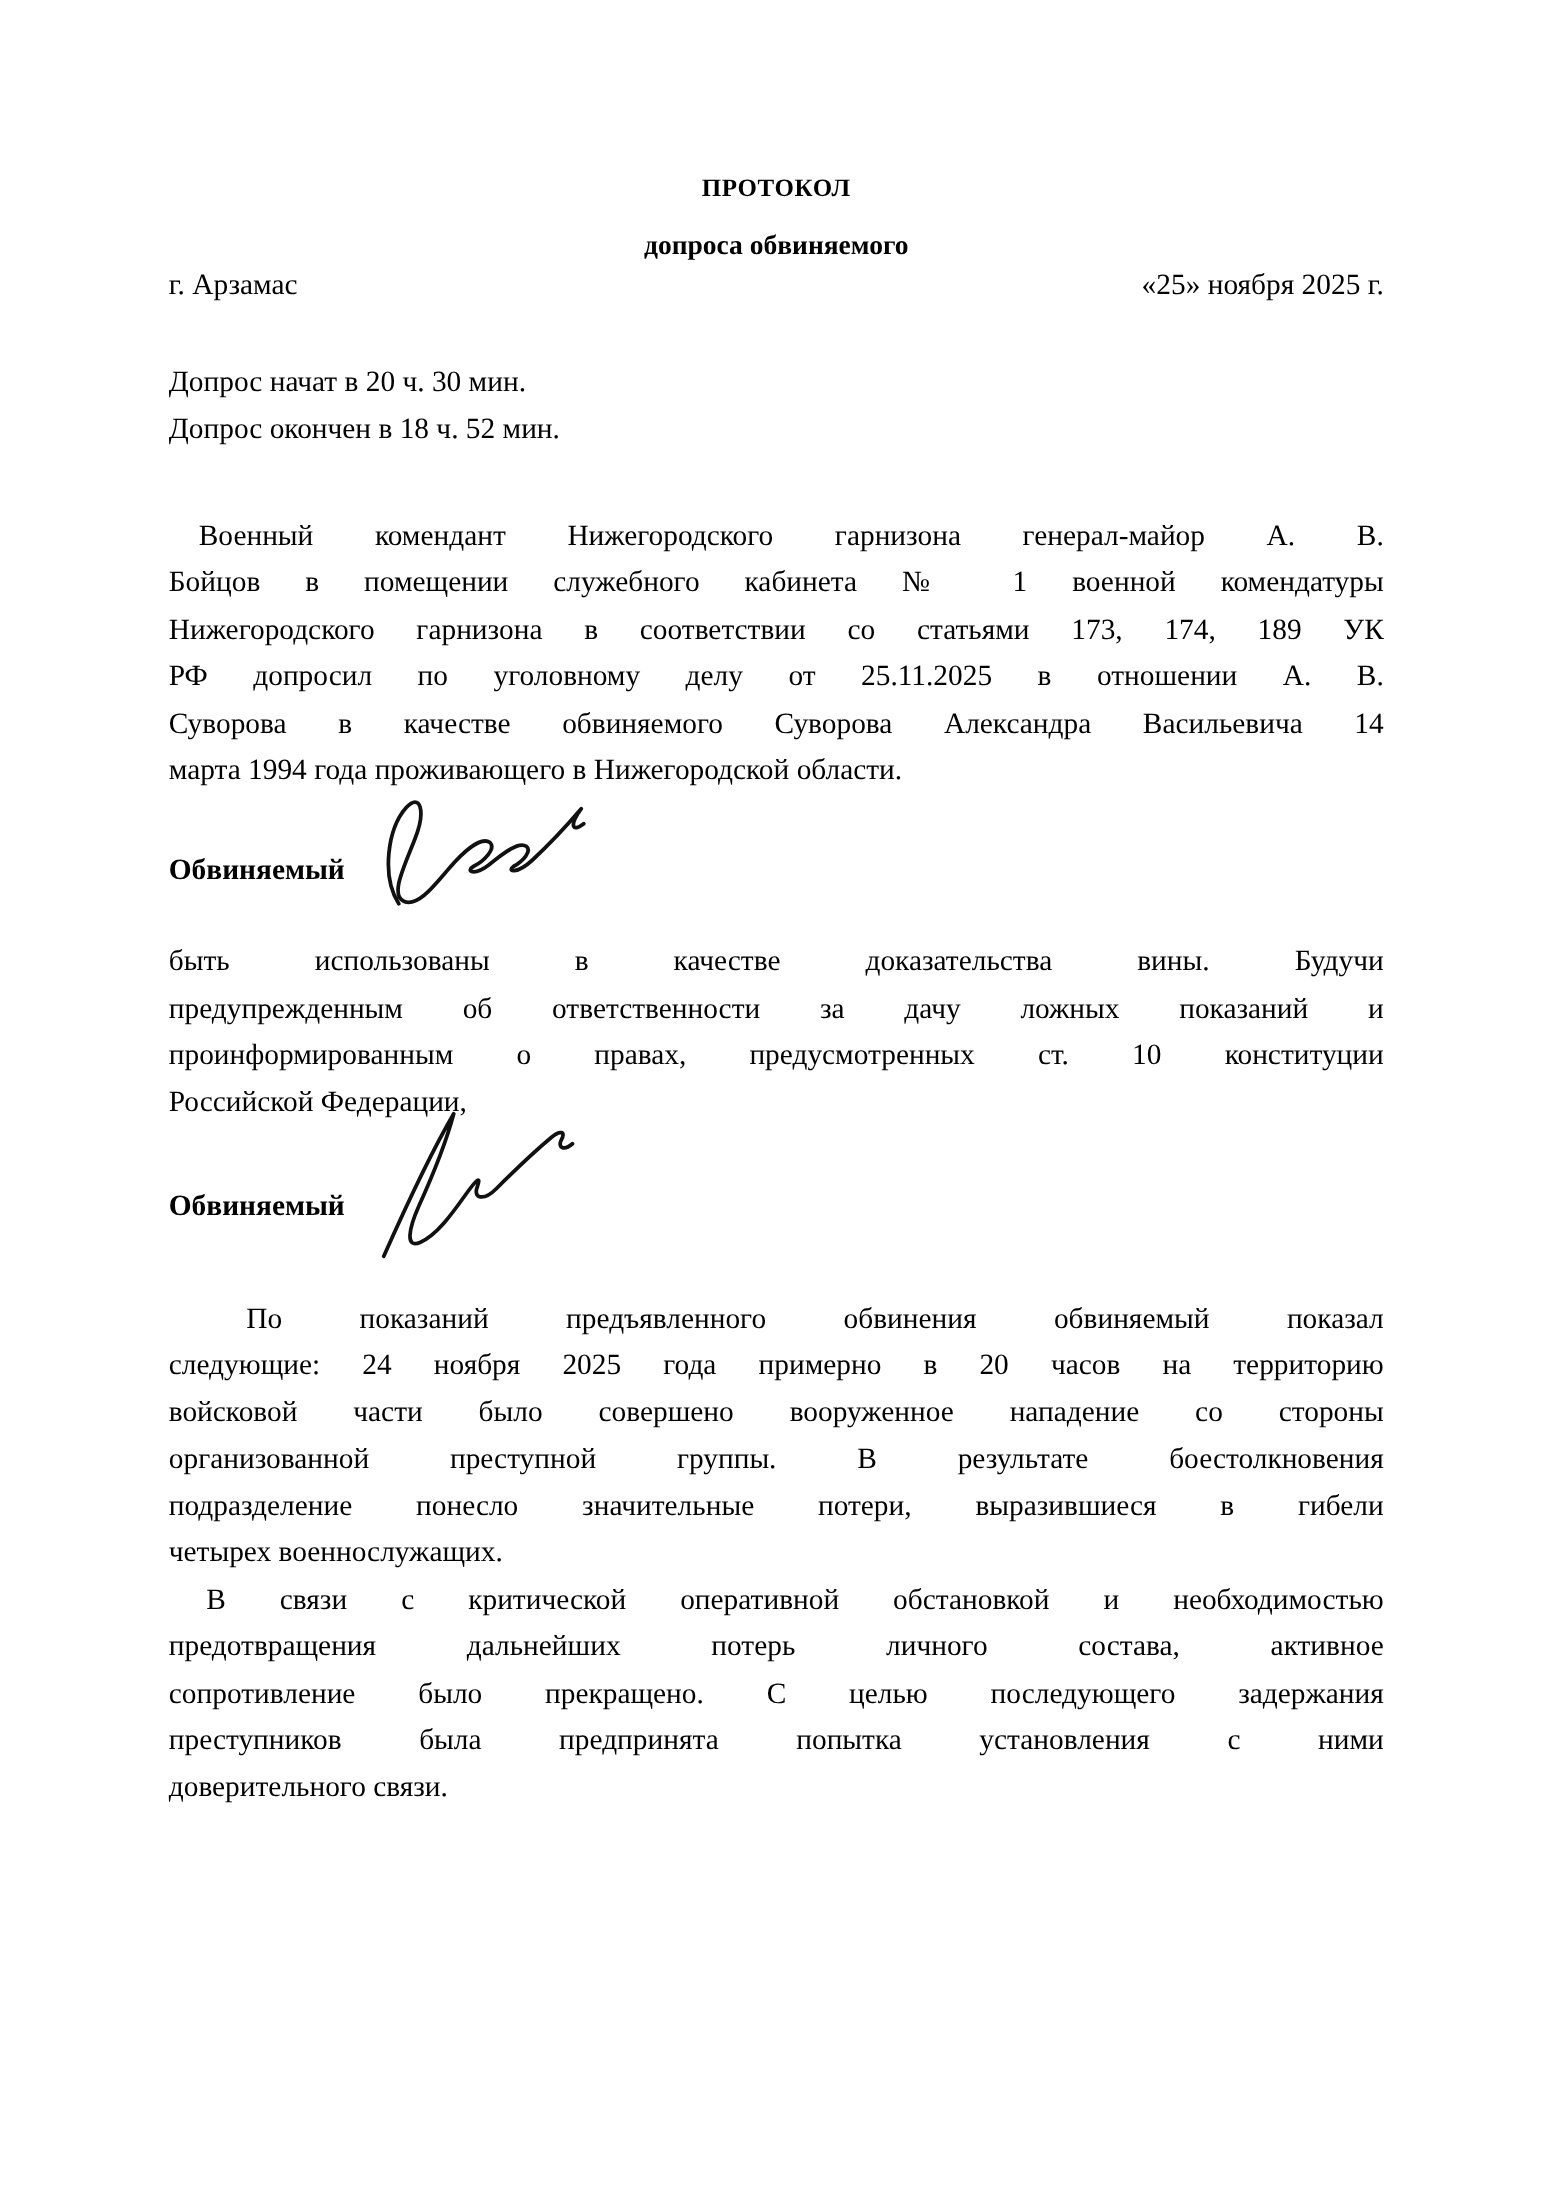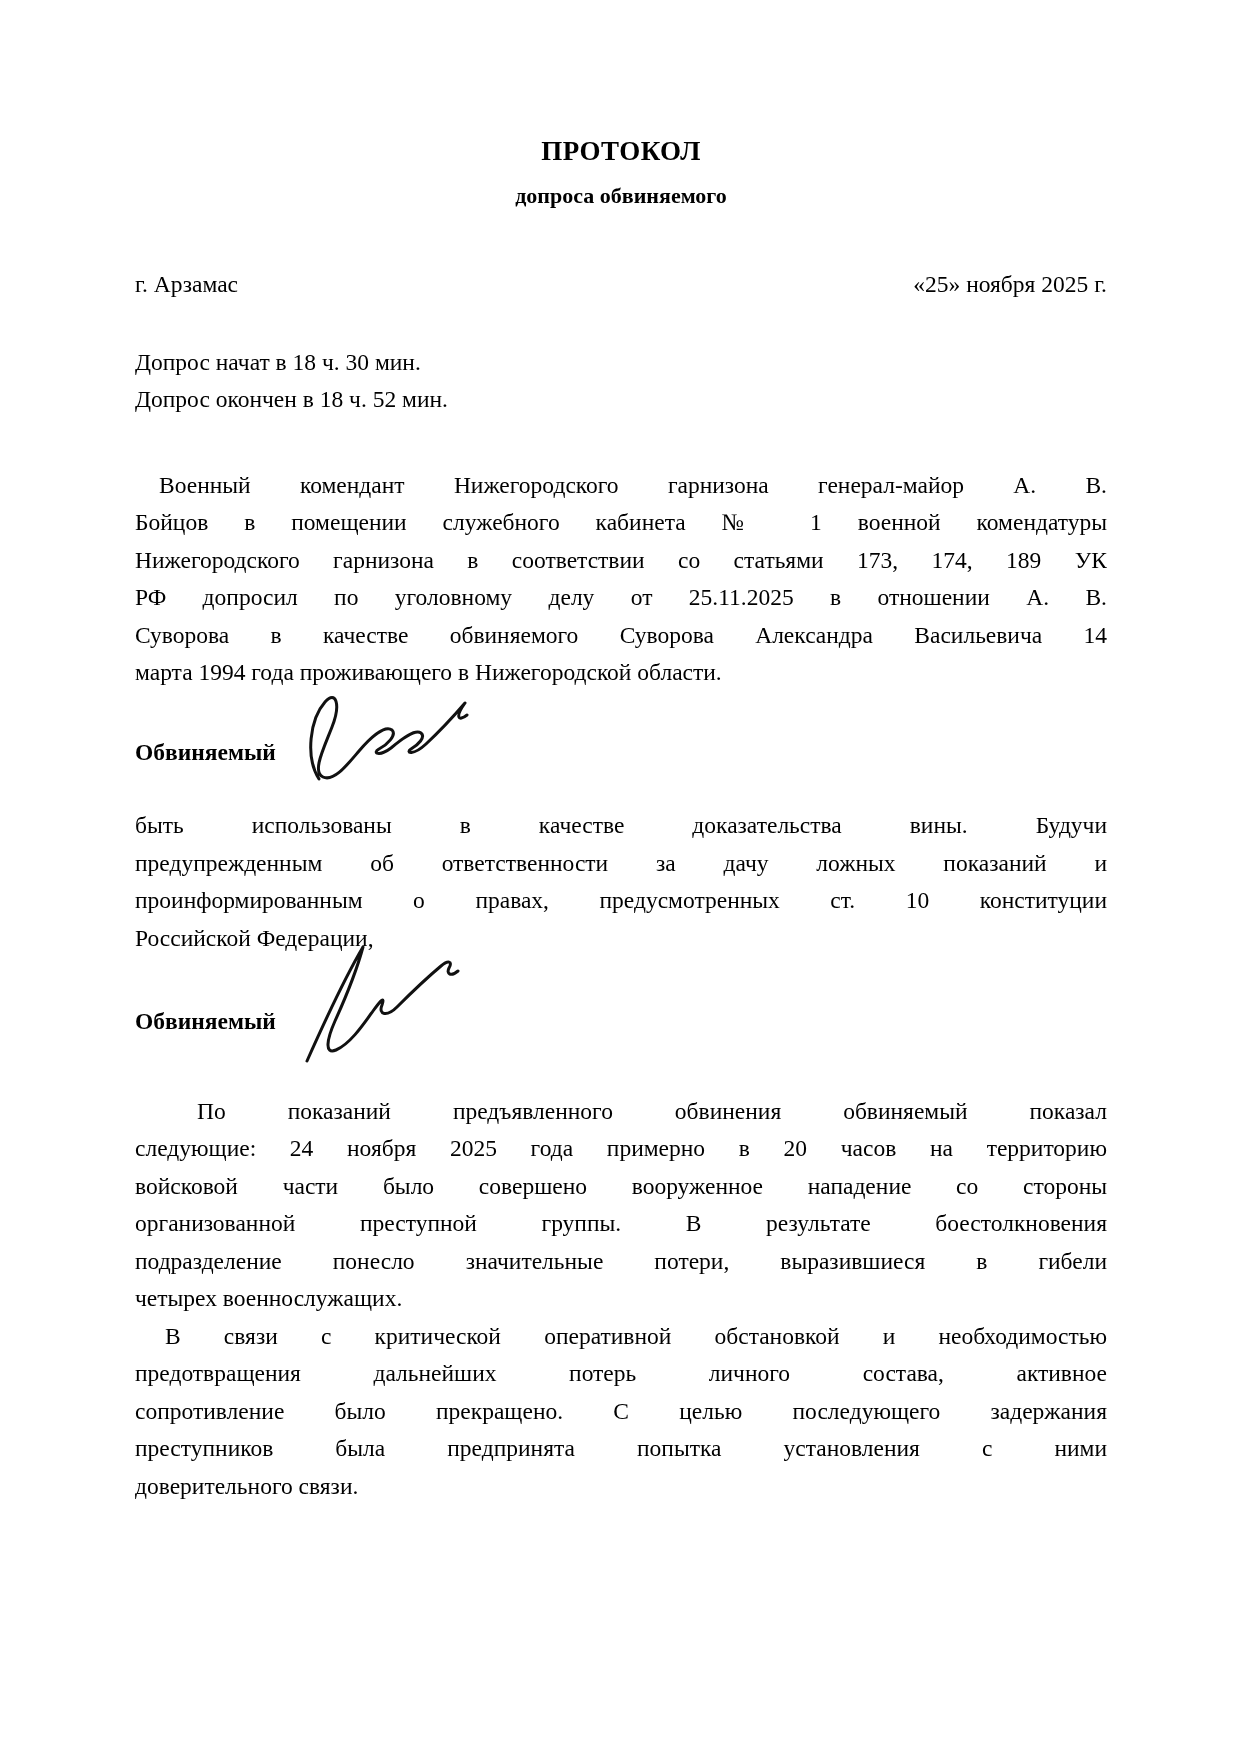--- a/index.html
+++ b/index.html
@@ -19,33 +19,32 @@
     box-sizing: border-box;
     padding: 0 135px;
     overflow: hidden;
   }
   .title-block {
     padding-top: 136px;
     text-align: center;
   }
   .doc-title {
     margin: 0 0 16px 0;
-    font-size: 27px;
+    font-size: 20px;
     line-height: 30px;
     font-weight: bold;
     letter-spacing: 0.5px;
   }
   .doc-subtitle {
     margin: 0;
     font-size: 22px;
     line-height: 28px;
     font-weight: bold;
   }
   .city-row {
-    margin-top: 56px;
     display: flex;
     justify-content: space-between;
     align-items: baseline;
     text-align: center;
   }
   .times-block {
     margin-top: 40px;
   }
   .para {
     text-align: justify;
@@ -91,21 +90,21 @@
     <div class="doc-title">ПРОТОКОЛ</div>
     <div class="doc-subtitle">допроса обвиняемого</div>
   </div>
 
   <div class="city-row">
     <span>г. Арзамас</span>
     <span>«25» ноября 2025 г.</span>
   </div>
 
   <div class="times-block">
-    <div>Допрос начат в 18 ч. 30 мин.</div>
+    <div>Допрос начат в 20 ч. 30 мин.</div>
     <div>Допрос окончен в 18 ч. 52 мин.</div>
   </div>
 
   <div class="para para-intro">
       <div class="jline" style="padding-left: 24px;">Военный комендант Нижегородского гарнизона генерал-майор А. В.</div>
       <div class="jline">Бойцов в помещении служебного кабинета № 1 военной комендатуры</div>
       <div class="jline">Нижегородского гарнизона в соответствии со статьями 173, 174, 189 УК</div>
       <div class="jline">РФ допросил по уголовному делу от 25.11.2025 в отношении А. В.</div>
       <div class="jline">Суворова в качестве обвиняемого Суворова Александра Васильевича 14</div>
       <div class="jline jlast">марта 1994 года проживающего в Нижегородской области.</div>

